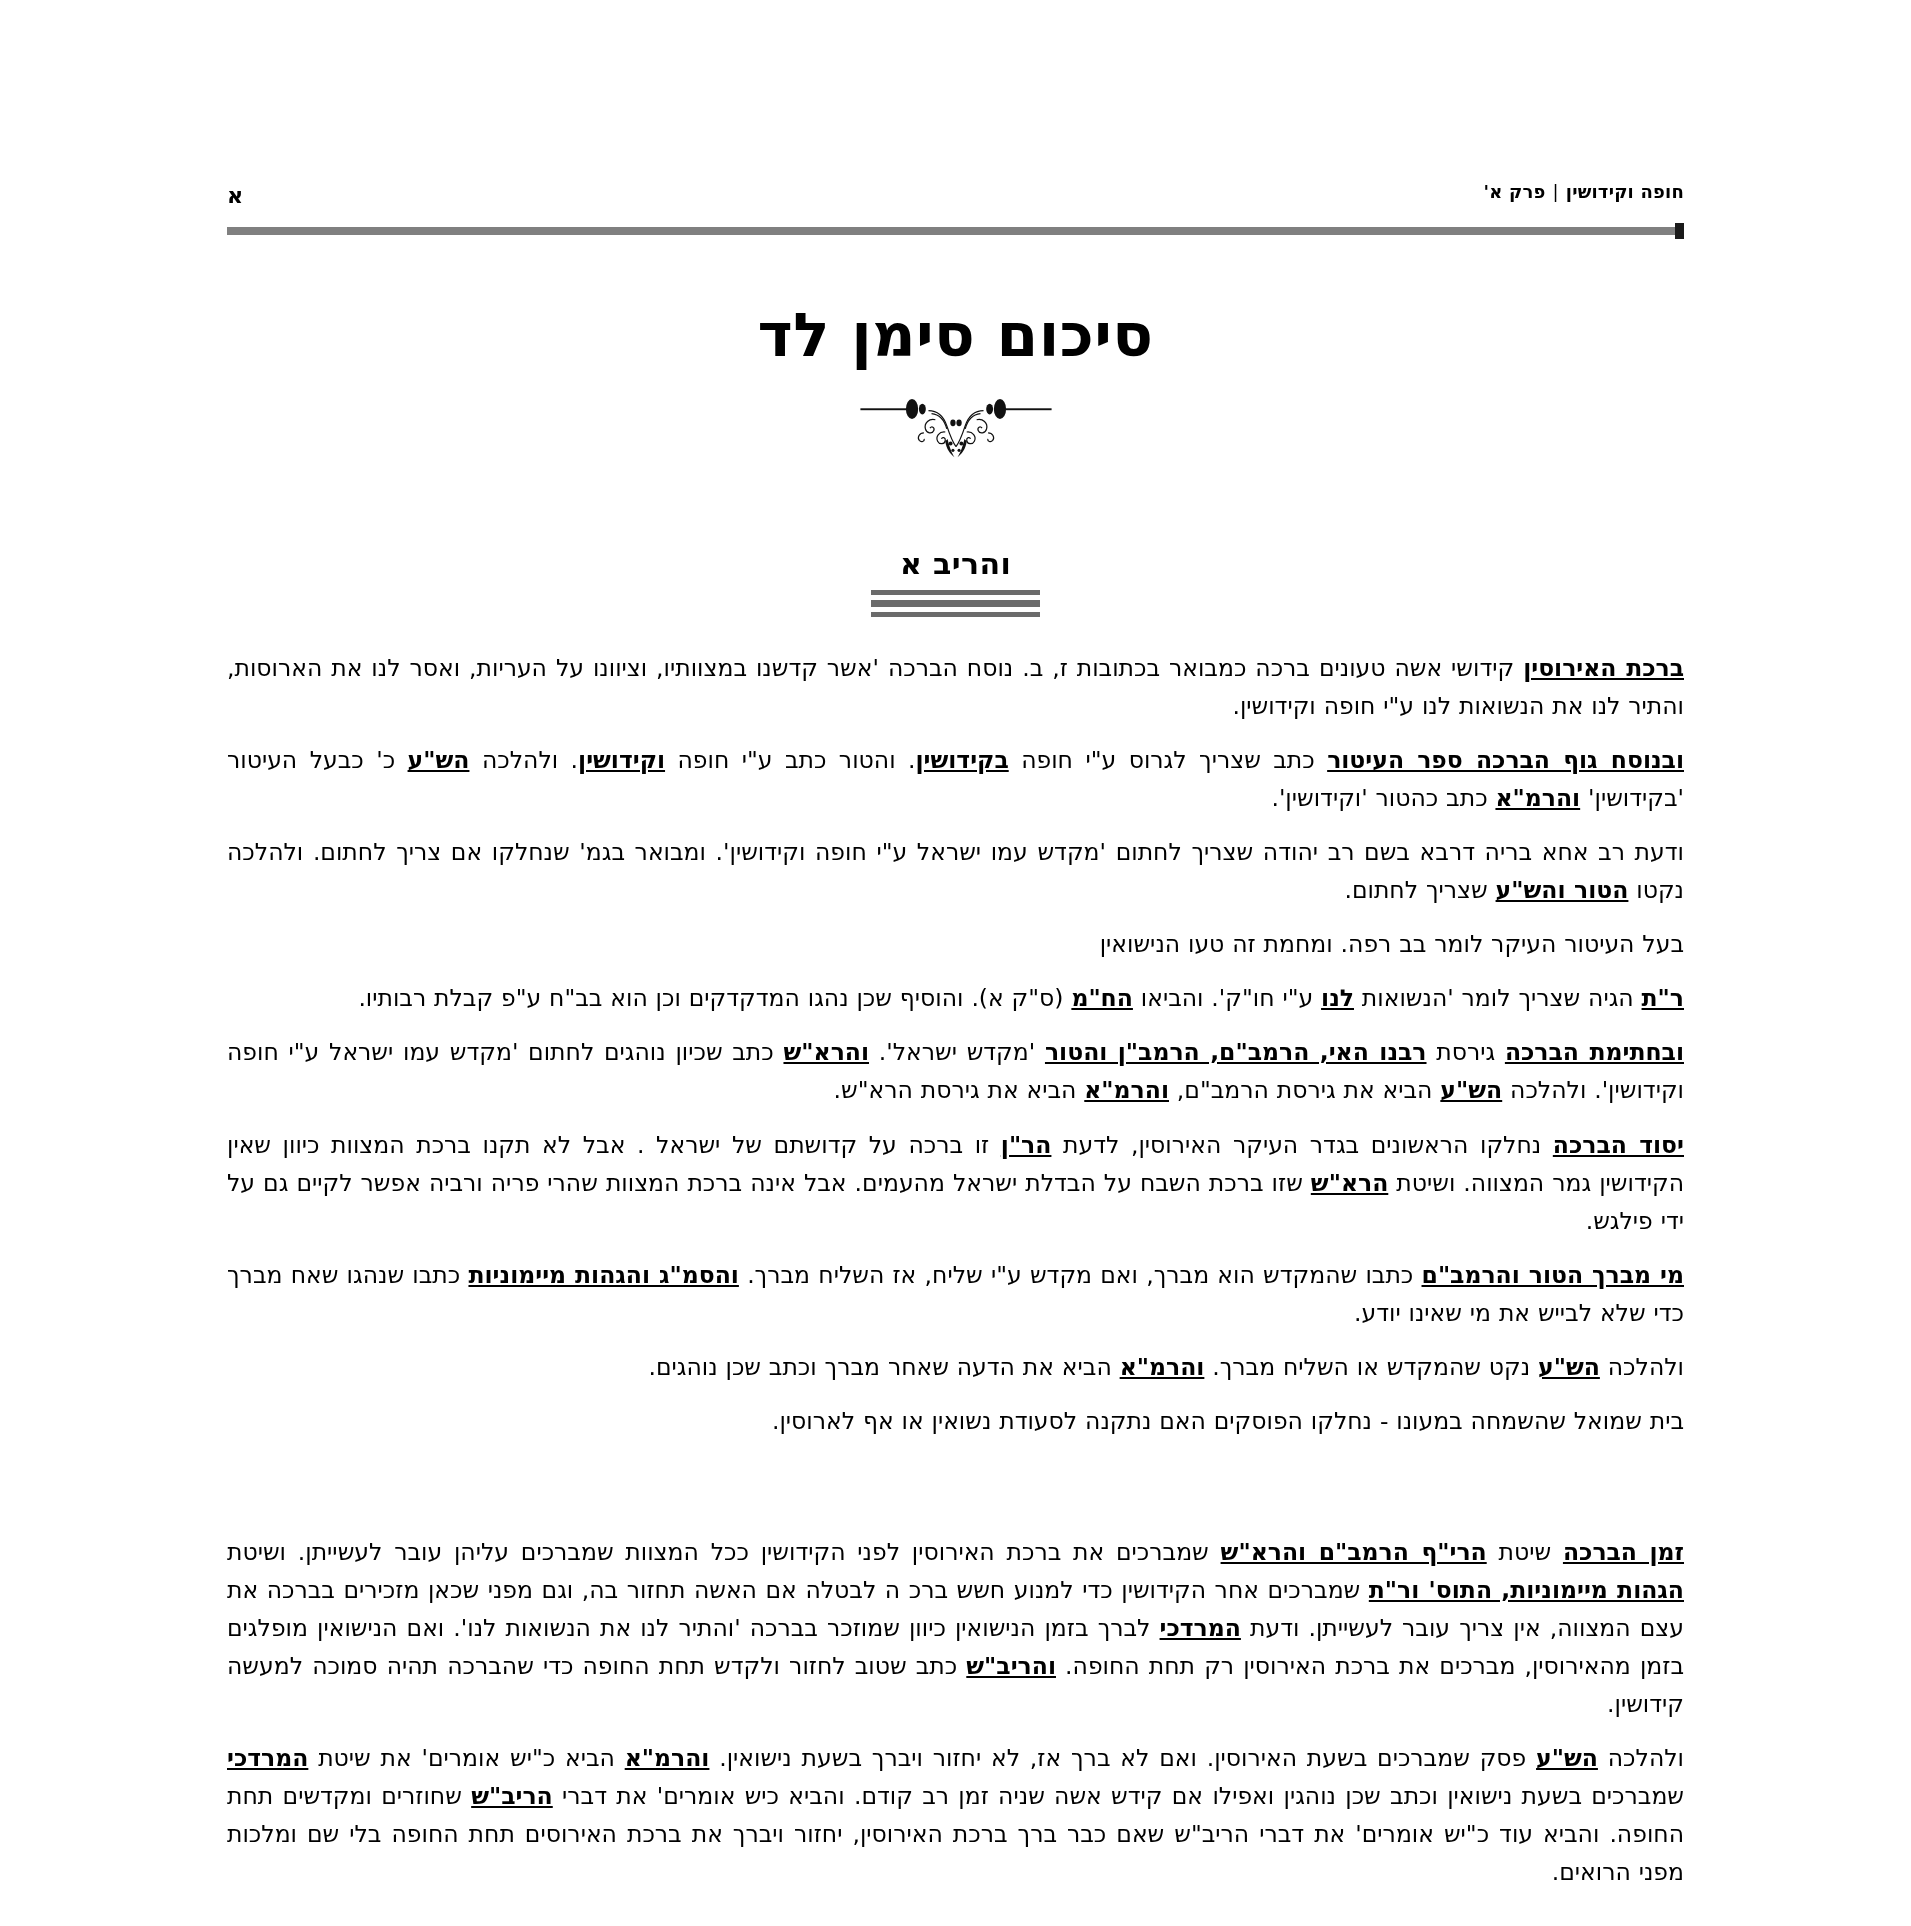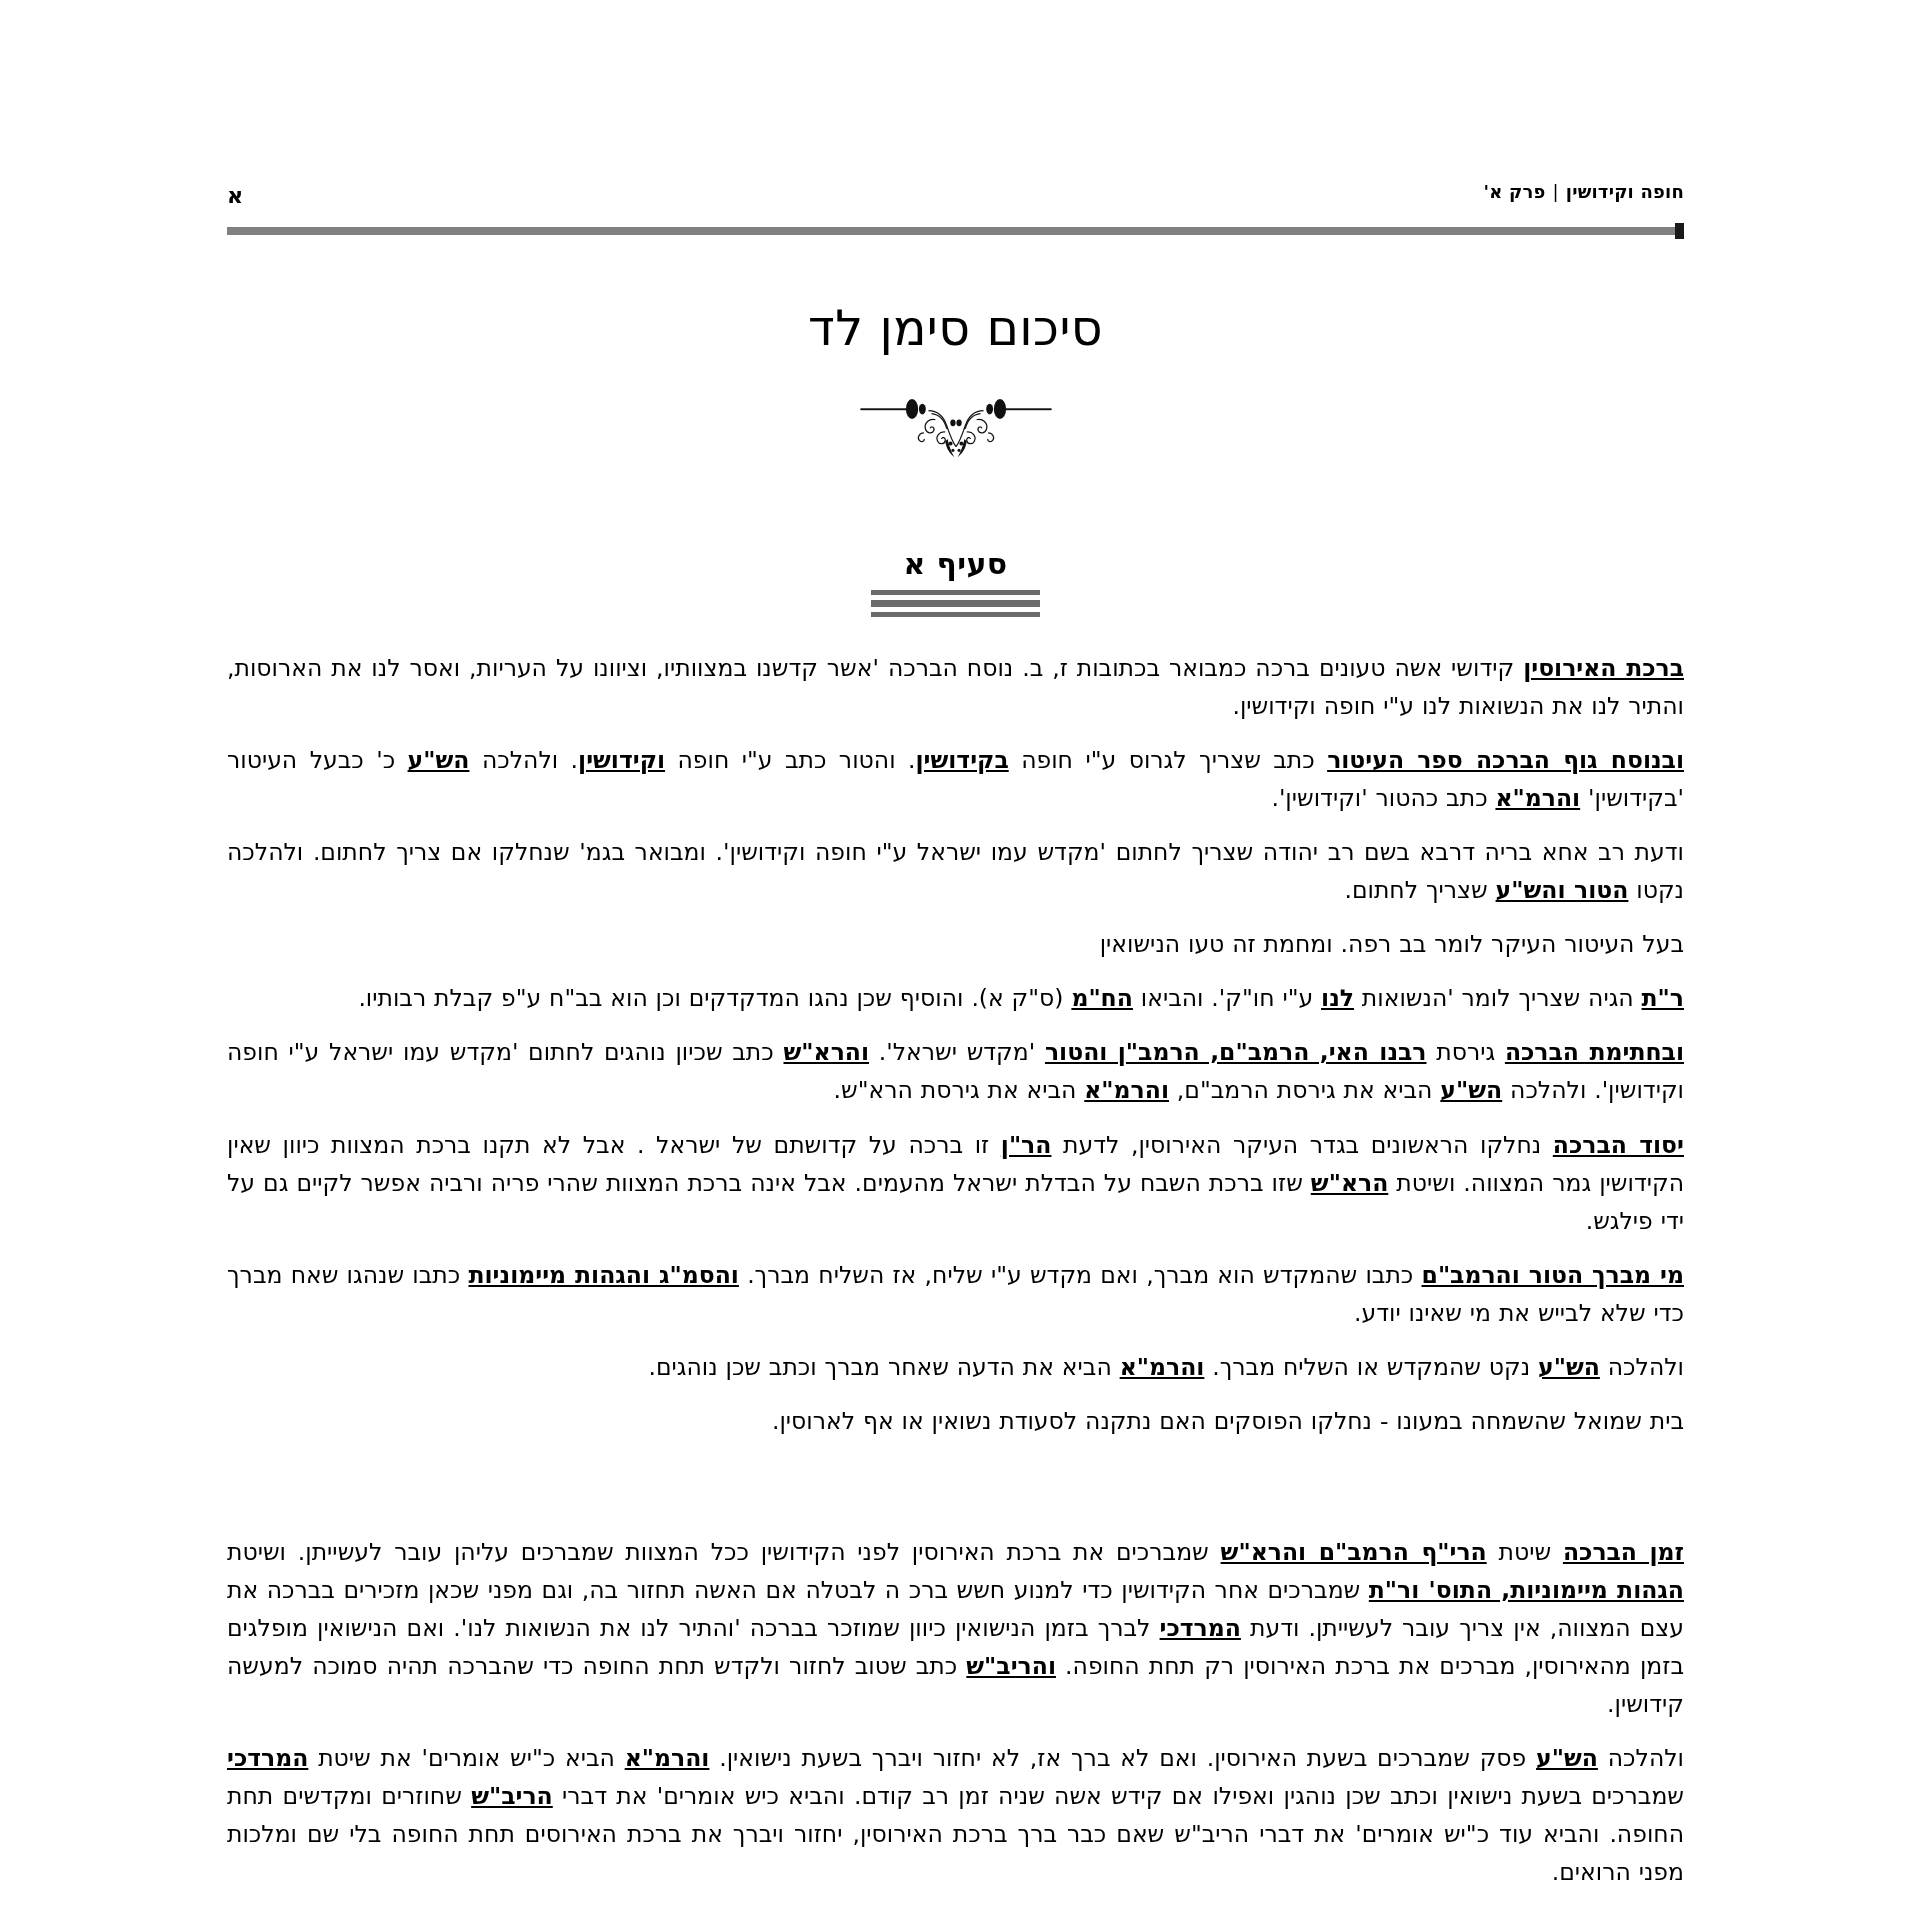--- a/index.html
+++ b/index.html
@@ -72,22 +72,22 @@
     background: #1a1a1a;
   }
 
   
   .doc-title {
     position: absolute;
     top: 300px;
     right: 0;
     left: 0;
     text-align: center;
-    font-size: 49px;
-    font-weight: normal;
+    font-size: 60px;
+    font-weight: bold;
     color: #000000;
     letter-spacing: 0.4px;
   }
 
   
   .ornament {
     position: absolute;
     top: 393px;
     right: 0;
     left: 0;
@@ -187,21 +187,21 @@
         <circle cx="274" cy="132" r="5" stroke="none"></circle>
         <circle cx="252" cy="150" r="4" stroke="none"></circle>
         <circle cx="268" cy="150" r="4" stroke="none"></circle>
       </g>
     </svg>
   </div>
 
   <div class="body">
 
     <div class="section-head">
-      <div class="section-head-label">סעיף א</div>
+      <div class="section-head-label">והריב א</div>
       <div class="section-rules">
         <div class="r r1"></div>
         <div class="r r2"></div>
         <div class="r r3"></div>
       </div>
     </div>
     <div class="gap-after-sec"></div>
 
     <p class="para"><b>ברכת האירוסין</b><span> קידושי אשה טעונים ברכה כמבואר בכתובות ז, ב. נוסח הברכה 'אשר קדשנו במצוותיו, וציוונו על העריות, ואסר לנו את הארוסות, והתיר לנו את הנשואות לנו ע"י חופה וקידושין.</span></p>
 

